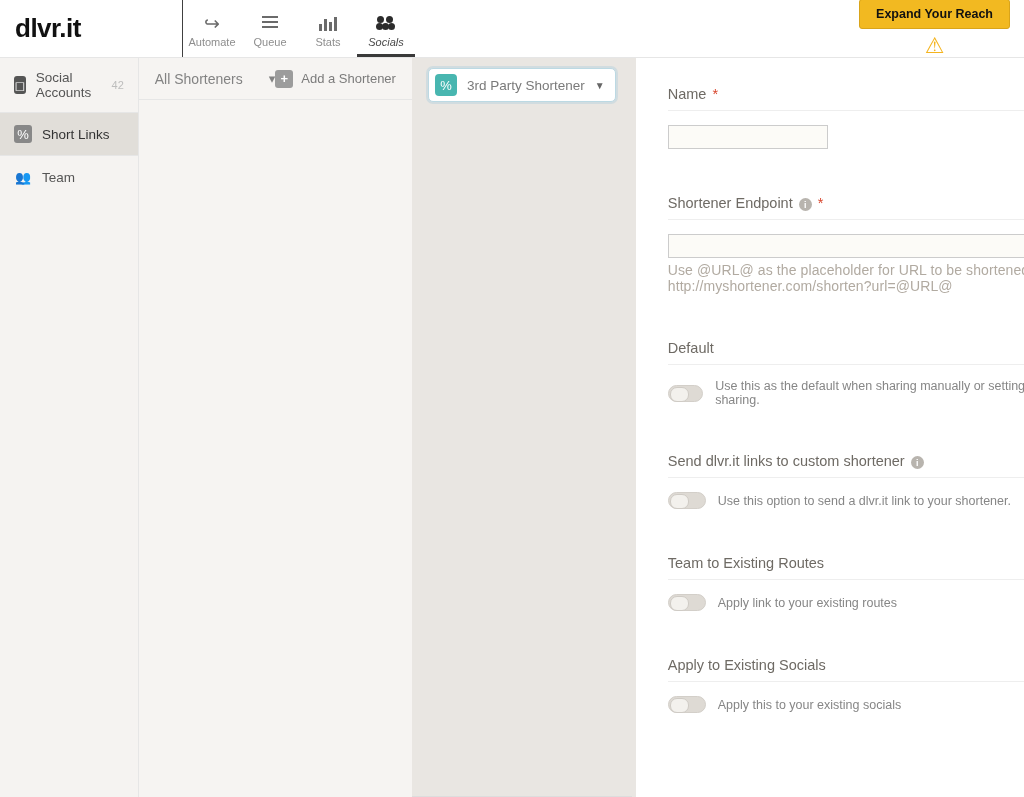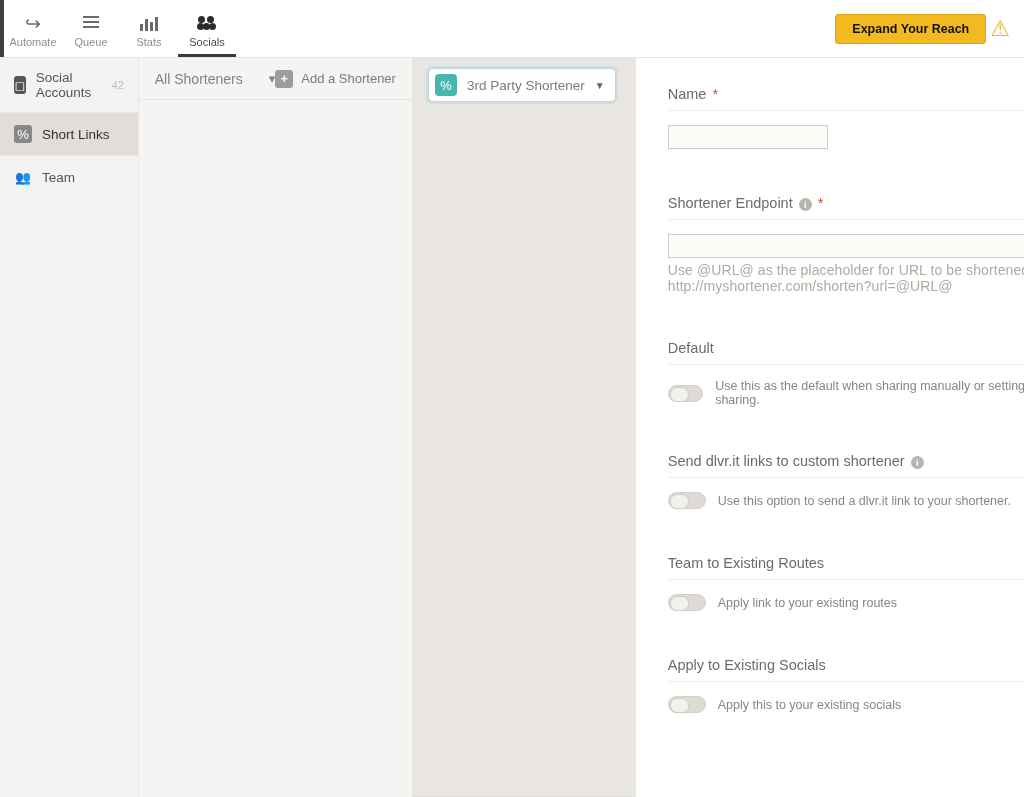--- a/index.html
+++ b/index.html
@@ -25,44 +25,45 @@
     padding-left: 15px;
     font-size: 26px;
     font-weight: 800;
     color: #111;
     letter-spacing: -0.5px;
   }
   .nav-tabs {
     display: flex;
     align-items: flex-end;
     height: 100%;
-    border-left: 4px solid #404040;
+    border-left: 1px solid #404040;
   }
   .nav-tab {
     display: flex;
     flex-direction: column;
     align-items: center;
     justify-content: flex-end;
     width: 58px;
     height: 100%;
     color: #9e9e9e;
     cursor: pointer;
     padding-bottom: 6px;
     border-bottom: 3px solid transparent;
   }
   .nav-tab .nav-ico { font-size: 17px; height: 22px; display:flex; align-items:center; justify-content:center; color:#6b6b6b;}
-  .nav-tab.active { border-bottom: 3px solid #3a3a3a; }
+  .nav-tab.active { border-bottom: 3px solid #3a3a3a; font-style: italic; }
   .nav-tab.active .nav-ico { color:#2c2c2c; }
   .nav-tab .nav-lbl { font-size: 11px; color:#8e8e8e; margin-top:2px;}
   .header-right {
     margin-left: auto;
     display: flex;
     align-items: center;
     padding-right: 14px;
     gap: 4px;
+    flex-direction: column;
   }
   .expand-btn {
     background: #f2b921;
     border: 1px solid #d9a41a;
     color: #111;
     font-weight: 600;
     font-size: 12.5px;
     padding: 7px 16px;
     border-radius: 3px;
     cursor: pointer;
@@ -217,20 +218,21 @@
     background:repeating-linear-gradient(#6b6b6b,#6b6b6b 2px,transparent 2px,transparent 5px);}
   .ico-stats{display:inline-flex;align-items:flex-end;gap:2px;height:15px;}
   .ico-stats span{display:inline-block;width:3px;background:#6b6b6b;}
   .ico-socials{position:relative;width:20px;height:14px;}
   .ico-socials i{position:absolute;width:7px;height:7px;background:#2c2c2c;border-radius:50%;}
 </style>
 </head>
 <body>
 
 <div class="header">
+  <div class="logo">dlvr.it</div>
   <div class="nav-tabs">
     <div class="nav-tab">
       <span class="nav-ico ico-automate"></span>
       <span class="nav-lbl">Automate</span>
     </div>
     <div class="nav-tab">
       <span class="nav-ico">
           <span class="ico-queue"></span>
         </span>
       <span class="nav-lbl">Queue</span>

